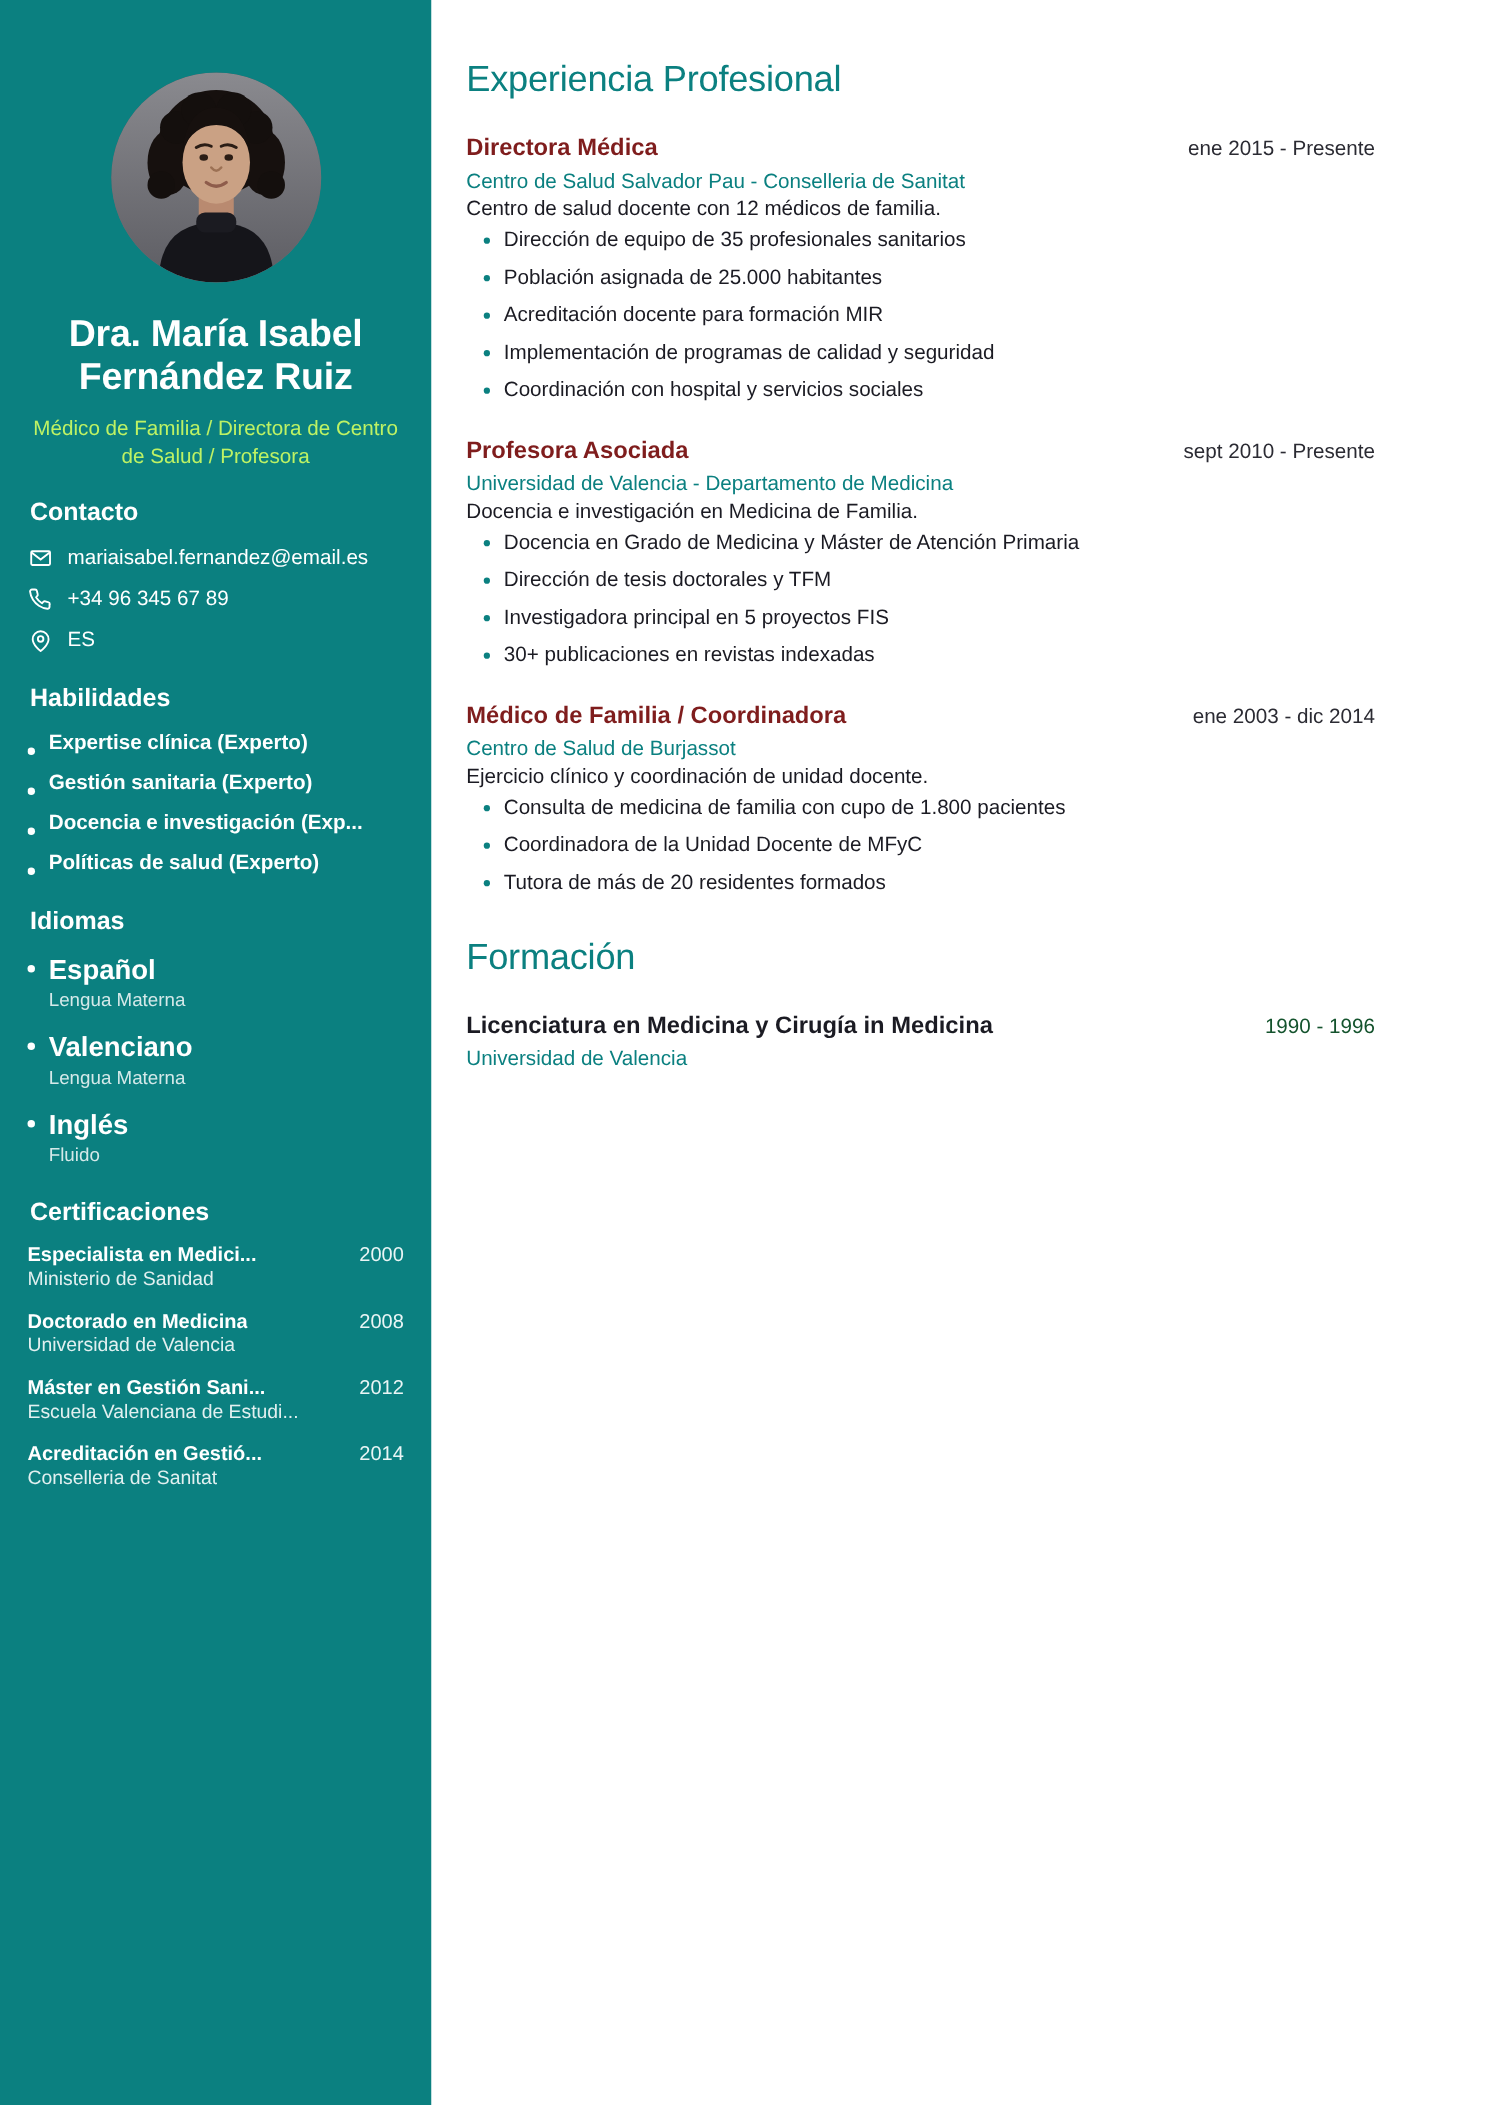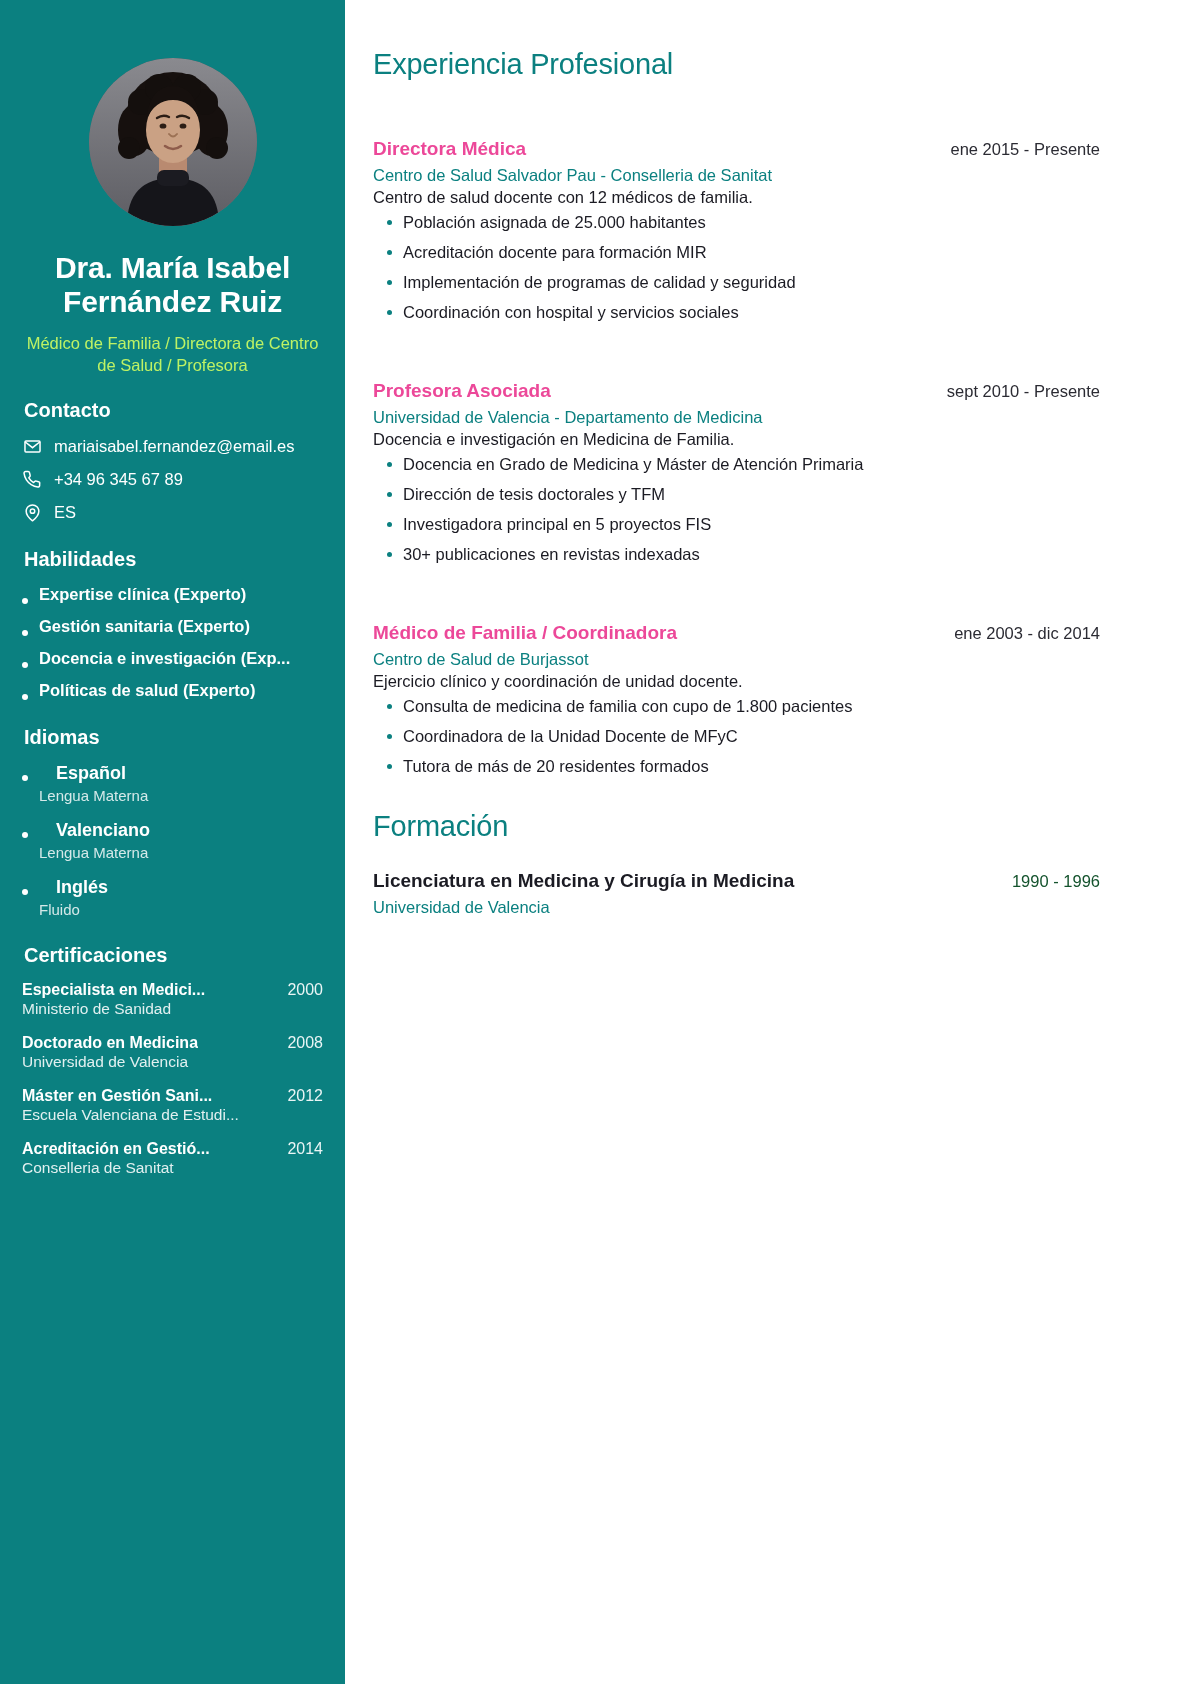--- a/index.html
+++ b/index.html
@@ -94,22 +94,22 @@
   }
   .dot {
     width: 6px; height: 6px;
     border-radius: 50%;
     background: #ffffff;
     flex: 0 0 6px;
     margin-top: 9px;
   }
   .lang-item { margin-bottom: 16px; }
   .lang-name {
-    display: flex; align-items: center; gap: 28px;
-    font-size: 18px; font-weight: bold;
+    display: flex; align-items: flex-start; gap: 11px;
+    font-size: 22px; font-weight: bold;
   }
   .lang-level {
     font-size: 15px;
     color: #d5e9e9;
     margin-left: 17px;
     margin-top: 3px;
   }
 
   .cert-item { margin-bottom: 16px; }
   .cert-top {
@@ -154,22 +154,21 @@
   .job { margin-bottom: 28px; }
   .job-head {
     display: flex;
     align-items: baseline;
     justify-content: space-between;
     gap: 18px;
   }
   .job-title {
     font-size: 19px;
     font-weight: bold;
-    color: #ec4899;
-    margin-top: 30px;
+    color: #7f1d1d;
   }
   .job-dates {
     font-size: 16.5px;
     color: #2b2b33;
     white-space: nowrap;
   }
   .job-org {
     color: #0b8080;
     font-size: 16.5px;
     margin-top: 6px;
@@ -377,20 +376,21 @@
     <h1 class="sec-title">Experiencia Profesional</h1>
 
     <div class="job">
       <div class="job-head">
         <span class="job-title">Directora Médica</span>
         <span class="job-dates">ene 2015 - Presente</span>
       </div>
       <div class="job-org">Centro de Salud Salvador Pau - Conselleria de Sanitat</div>
       <div class="job-desc">Centro de salud docente con 12 médicos de familia.</div>
       <ul class="job-bullets">
+        <li>Dirección de equipo de 35 profesionales sanitarios</li>
         <li>Población asignada de 25.000 habitantes</li>
         <li>Acreditación docente para formación MIR</li>
         <li>Implementación de programas de calidad y seguridad</li>
         <li>Coordinación con hospital y servicios sociales</li>
       </ul>
     </div>
 
     <div class="job">
       <div class="job-head">
         <span class="job-title">Profesora Asociada</span>

